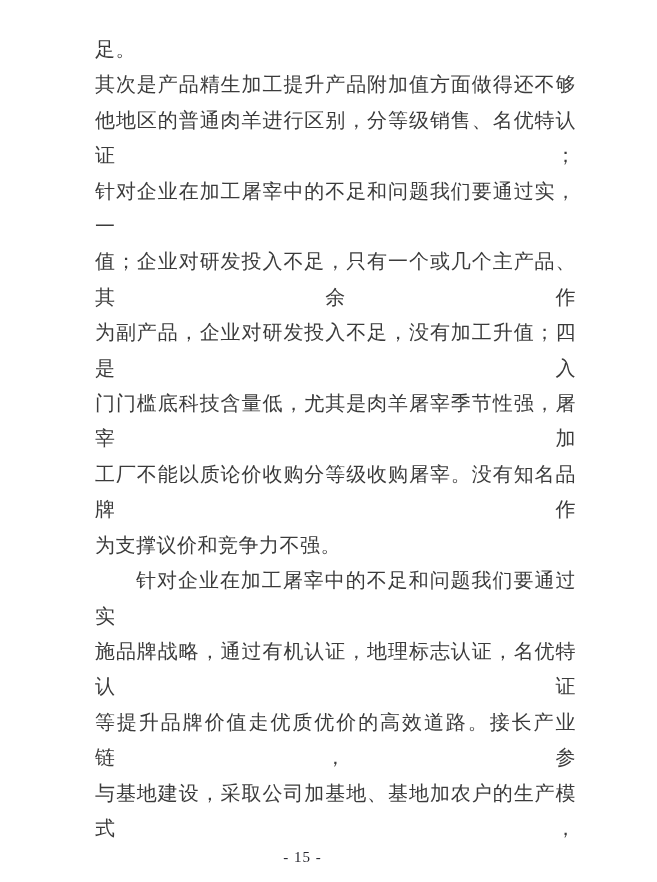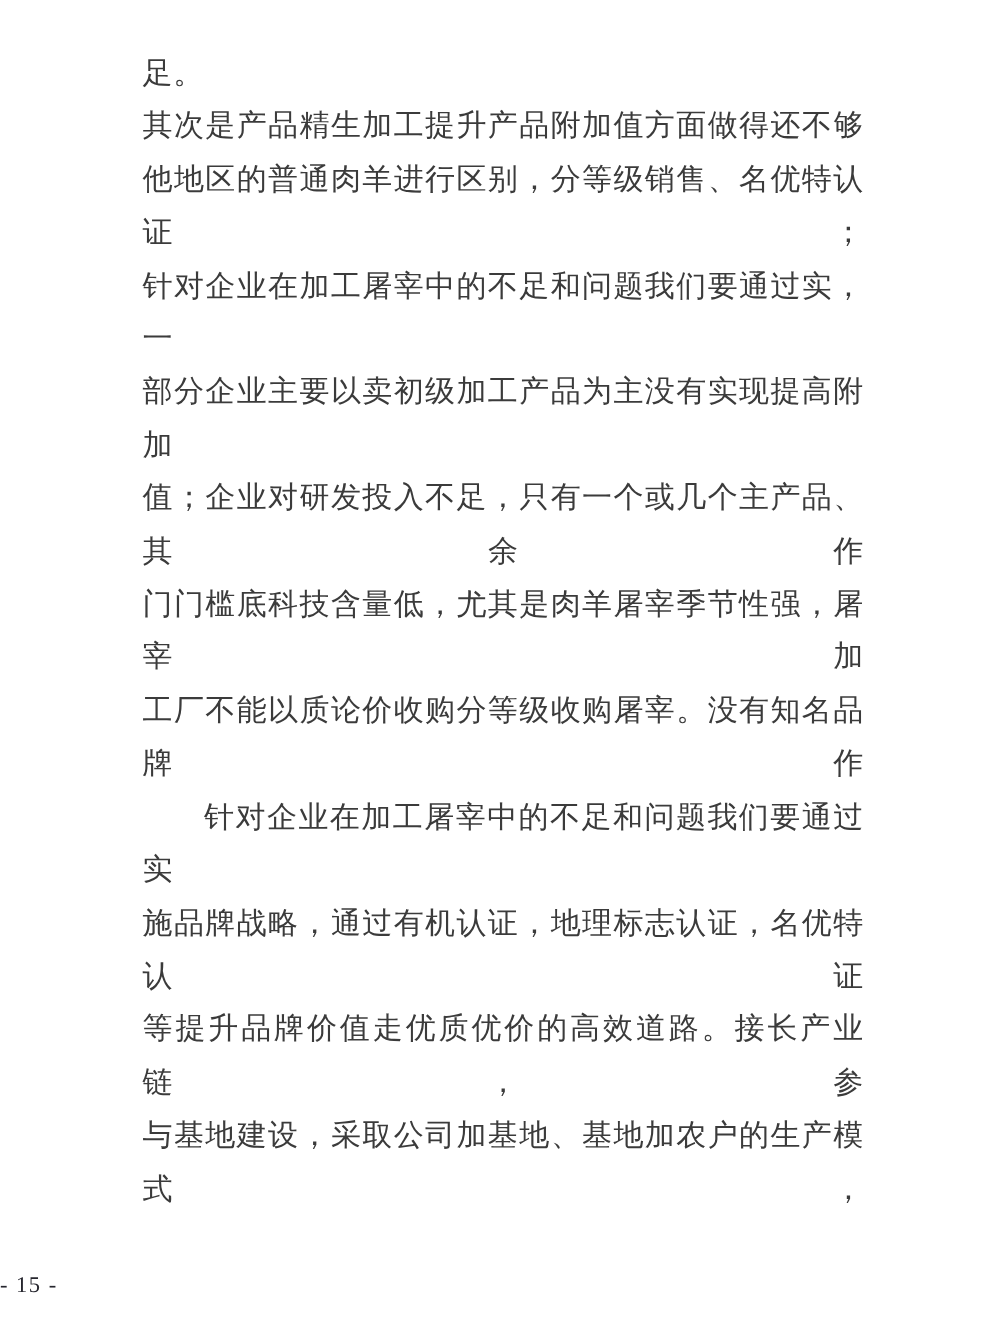--- a/index.html
+++ b/index.html
@@ -35,38 +35,40 @@
     text-align-last: left;
   }
   .line.indent {
     text-indent: 41px;
   }
   .footer {
     position: absolute;
     left: 0;
     width: 605px;
     top: 849px;
+    text-align: center;
     font-size: 15px;
     letter-spacing: 1px;
     color: #26262e;
   }
 </style>
 </head>
 <body>
 
 <div class="page">
   <div class="text-block">
     <div class="line short">足。</div>
     <div class="line">其次是产品精生加工提升产品附加值方面做得还不够</div>
     <div class="line">他地区的普通肉羊进行区别，分等级销售、名优特认证；</div>
     <div class="line">针对企业在加工屠宰中的不足和问题我们要通过实，一</div>
-    <div class="line">部分企业主要以卖初级加工产品为主没有实现提高附加</div>
     <div class="line">值；企业对研发投入不足，只有一个或几个主产品、其余作</div>
+    <div class="line">为副产品，企业对研发投入不足，没有加工升值；四是入</div>
     <div class="line">门门槛底科技含量低，尤其是肉羊屠宰季节性强，屠宰加</div>
     <div class="line">工厂不能以质论价收购分等级收购屠宰。没有知名品牌作</div>
+    <div class="line short">为支撑议价和竞争力不强。</div>
     <div class="line indent">针对企业在加工屠宰中的不足和问题我们要通过实</div>
     <div class="line">施品牌战略，通过有机认证，地理标志认证，名优特认证</div>
     <div class="line">等提升品牌价值走优质优价的高效道路。接长产业链，参</div>
     <div class="line">与基地建设，采取公司加基地、基地加农户的生产模式，</div>
 
   </div>
 
   <div class="footer">- 15 -</div>
 </div>
 

